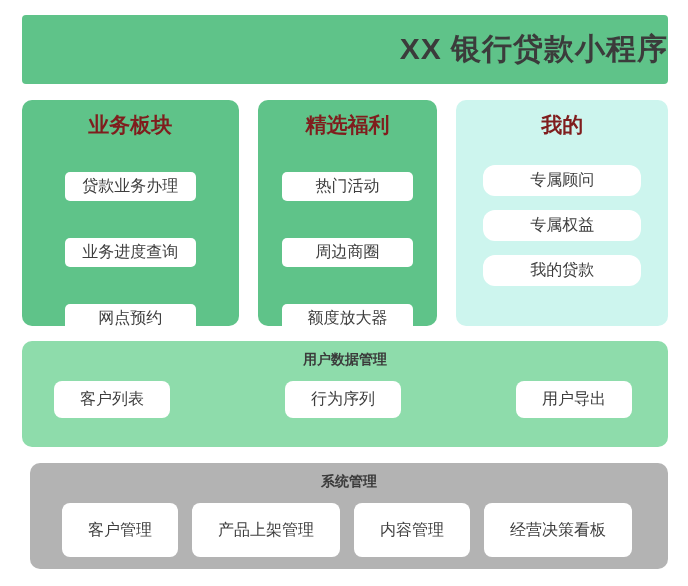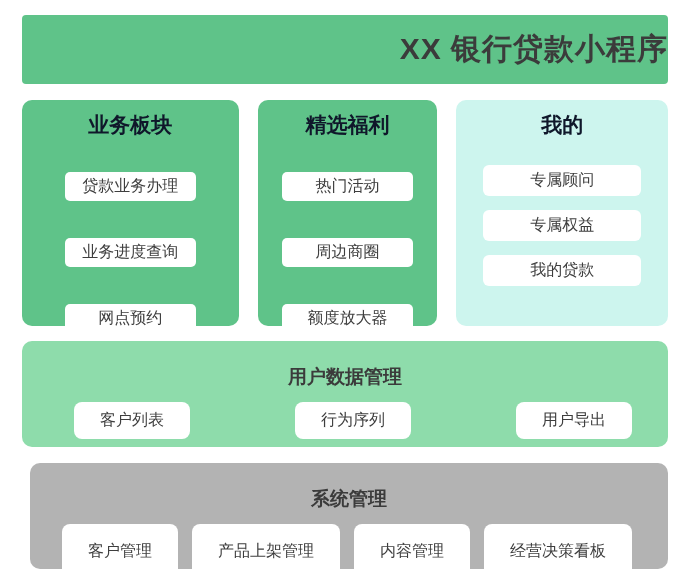--- a/index.html
+++ b/index.html
@@ -48,72 +48,72 @@
     flex-direction: column;
     align-items: center;
   }
   .col-1 { width: 217px; background: #5fc389; }
   .col-2 { width: 180px; background: #5fc389; text-align: right; }
   .col-3 { width: 212px; background: #cdf5ee; }
   .col h2 {
     margin: 11px 0 0 0;
     font-size: 21px;
     font-weight: 600;
-    color: #0f172a;
+    color: #7f1d1d;
   }
   .col-items {
     display: flex;
     flex-direction: column;
     align-items: center;
     gap: 21px;
     padding-top: 17px;
   }
   .col-3 .col-items { gap: 14px; padding-top: 26px; }
   .pill {
     background: #ffffff;
     border-radius: 5px;
     font-size: 16px;
     color: #3e3e3e;
     display: flex;
     align-items: center;
     justify-content: center;
     white-space: nowrap;
   }
   .col-1 .pill, .col-2 .pill { width: 131px; height: 29px; margin-top: 16px; }
-  .col-3 .pill { width: 158px; height: 31px; border-radius: 6px; }
+  .col-3 .pill { width: 158px; height: 31px; border-radius: 12px; }
   
   .band {
     height: 106px;
     border-radius: 10px;
     box-sizing: border-box;
     margin-bottom: 16px;
   }
   .band-user-data { background: #8edcab; }
   .band-system { background: #b3b3b3; margin-left: 8px; }
   .band h2 {
     margin: 0;
-    padding-top: 23px;
+    padding-top: 10px;
     text-align: center;
-    font-size: 19px;
+    font-size: 14px;
     font-weight: 600;
     color: #3b3b3b;
   }
   .band-items {
     display: flex;
     justify-content: space-between;
     align-items: center;
     padding: 0 36px 0 32px;
     margin-top: 12px;
   }
   .band .pill {
     border-radius: 8px;
     padding: 0 26px;
     min-width: 64px;
   }
-  .band-user-data .pill { height: 37px; margin-left: 20px; }
+  .band-user-data .pill { height: 37px; }
   .band-system .pill { height: 54px; }
 </style>
 </head>
 <body>
 
 <div class="page">
 
   <header class="banner">
     <h1>XX 银行贷款小程序</h1>
   </header>

